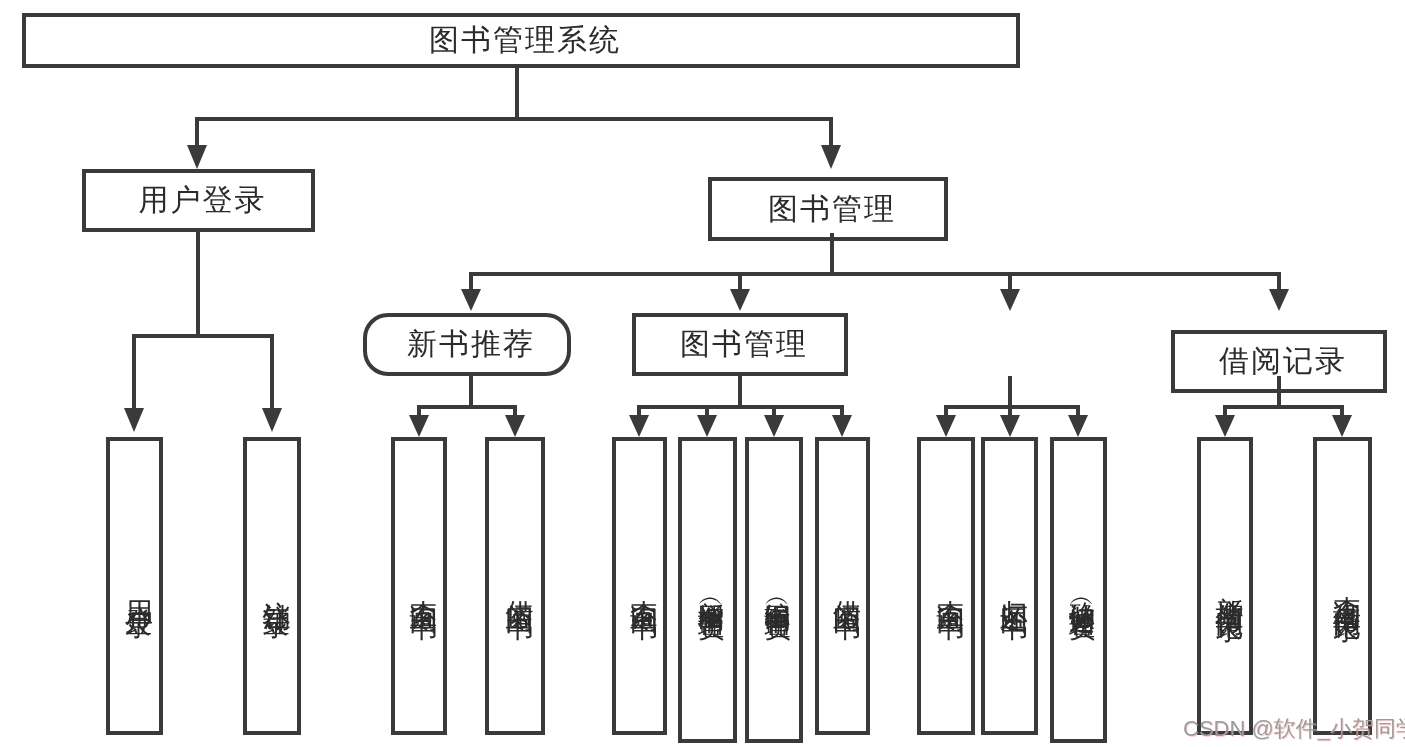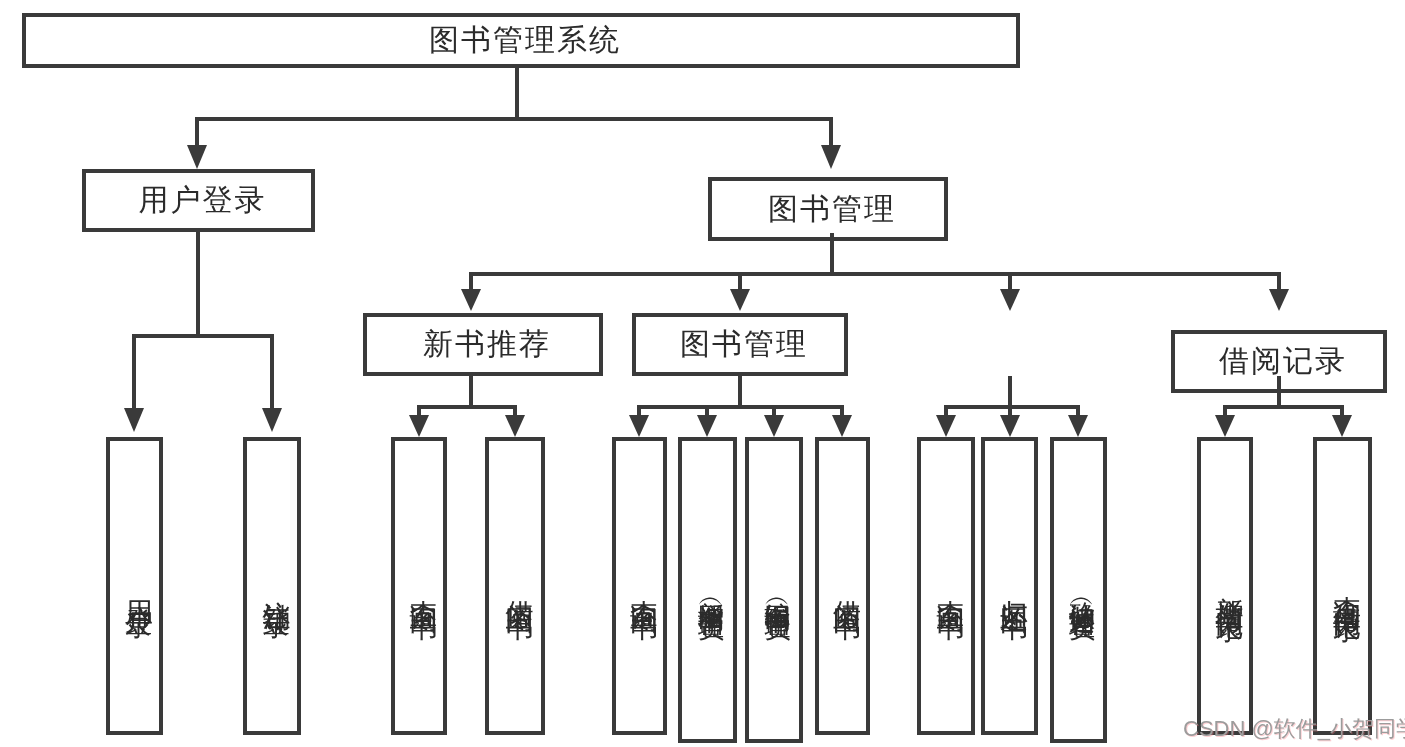--- a/index.html
+++ b/index.html
@@ -45,21 +45,21 @@
   <div class="line" style="left:469px;top:272px;width:812px;height:4px;"></div>
   <div class="line" style="left:469px;top:276px;width:4px;height:14px;"></div>
   <div class="arrow small" style="left:461px;top:289px;"></div>
   <div class="line" style="left:738px;top:276px;width:4px;height:14px;"></div>
   <div class="arrow small" style="left:730px;top:289px;"></div>
   <div class="line" style="left:1008px;top:276px;width:4px;height:14px;"></div>
   <div class="arrow small" style="left:1000px;top:289px;"></div>
   <div class="line" style="left:1277px;top:276px;width:4px;height:14px;"></div>
   <div class="arrow small" style="left:1269px;top:289px;"></div>
 
-  <div class="box hbox" style="left:363px;top:313px;width:240px;height:63px;">新书推荐</div>
+  <div class="box hbox" style="left:363px;top:313px;width:208px;height:63px;border-radius:25px;">新书推荐</div>
   <div class="box hbox" style="left:632px;top:313px;width:216px;height:63px;">图书管理</div>
   <div class="box hbox" style="left:1171px;top:313px;width:216px;height:63px;margin-top:17px;">借阅记录</div>
 
   <div class="line" style="left:469px;top:376px;width:4px;height:31px;"></div>
   <div class="line" style="left:417px;top:405px;width:100px;height:4px;"></div>
   <div class="line" style="left:738px;top:376px;width:4px;height:31px;"></div>
   <div class="line" style="left:637px;top:405px;width:207px;height:4px;"></div>
   <div class="line" style="left:1008px;top:376px;width:4px;height:31px;"></div>
   <div class="line" style="left:944px;top:405px;width:136px;height:4px;"></div>
   <div class="line" style="left:1277px;top:376px;width:4px;height:31px;"></div>

